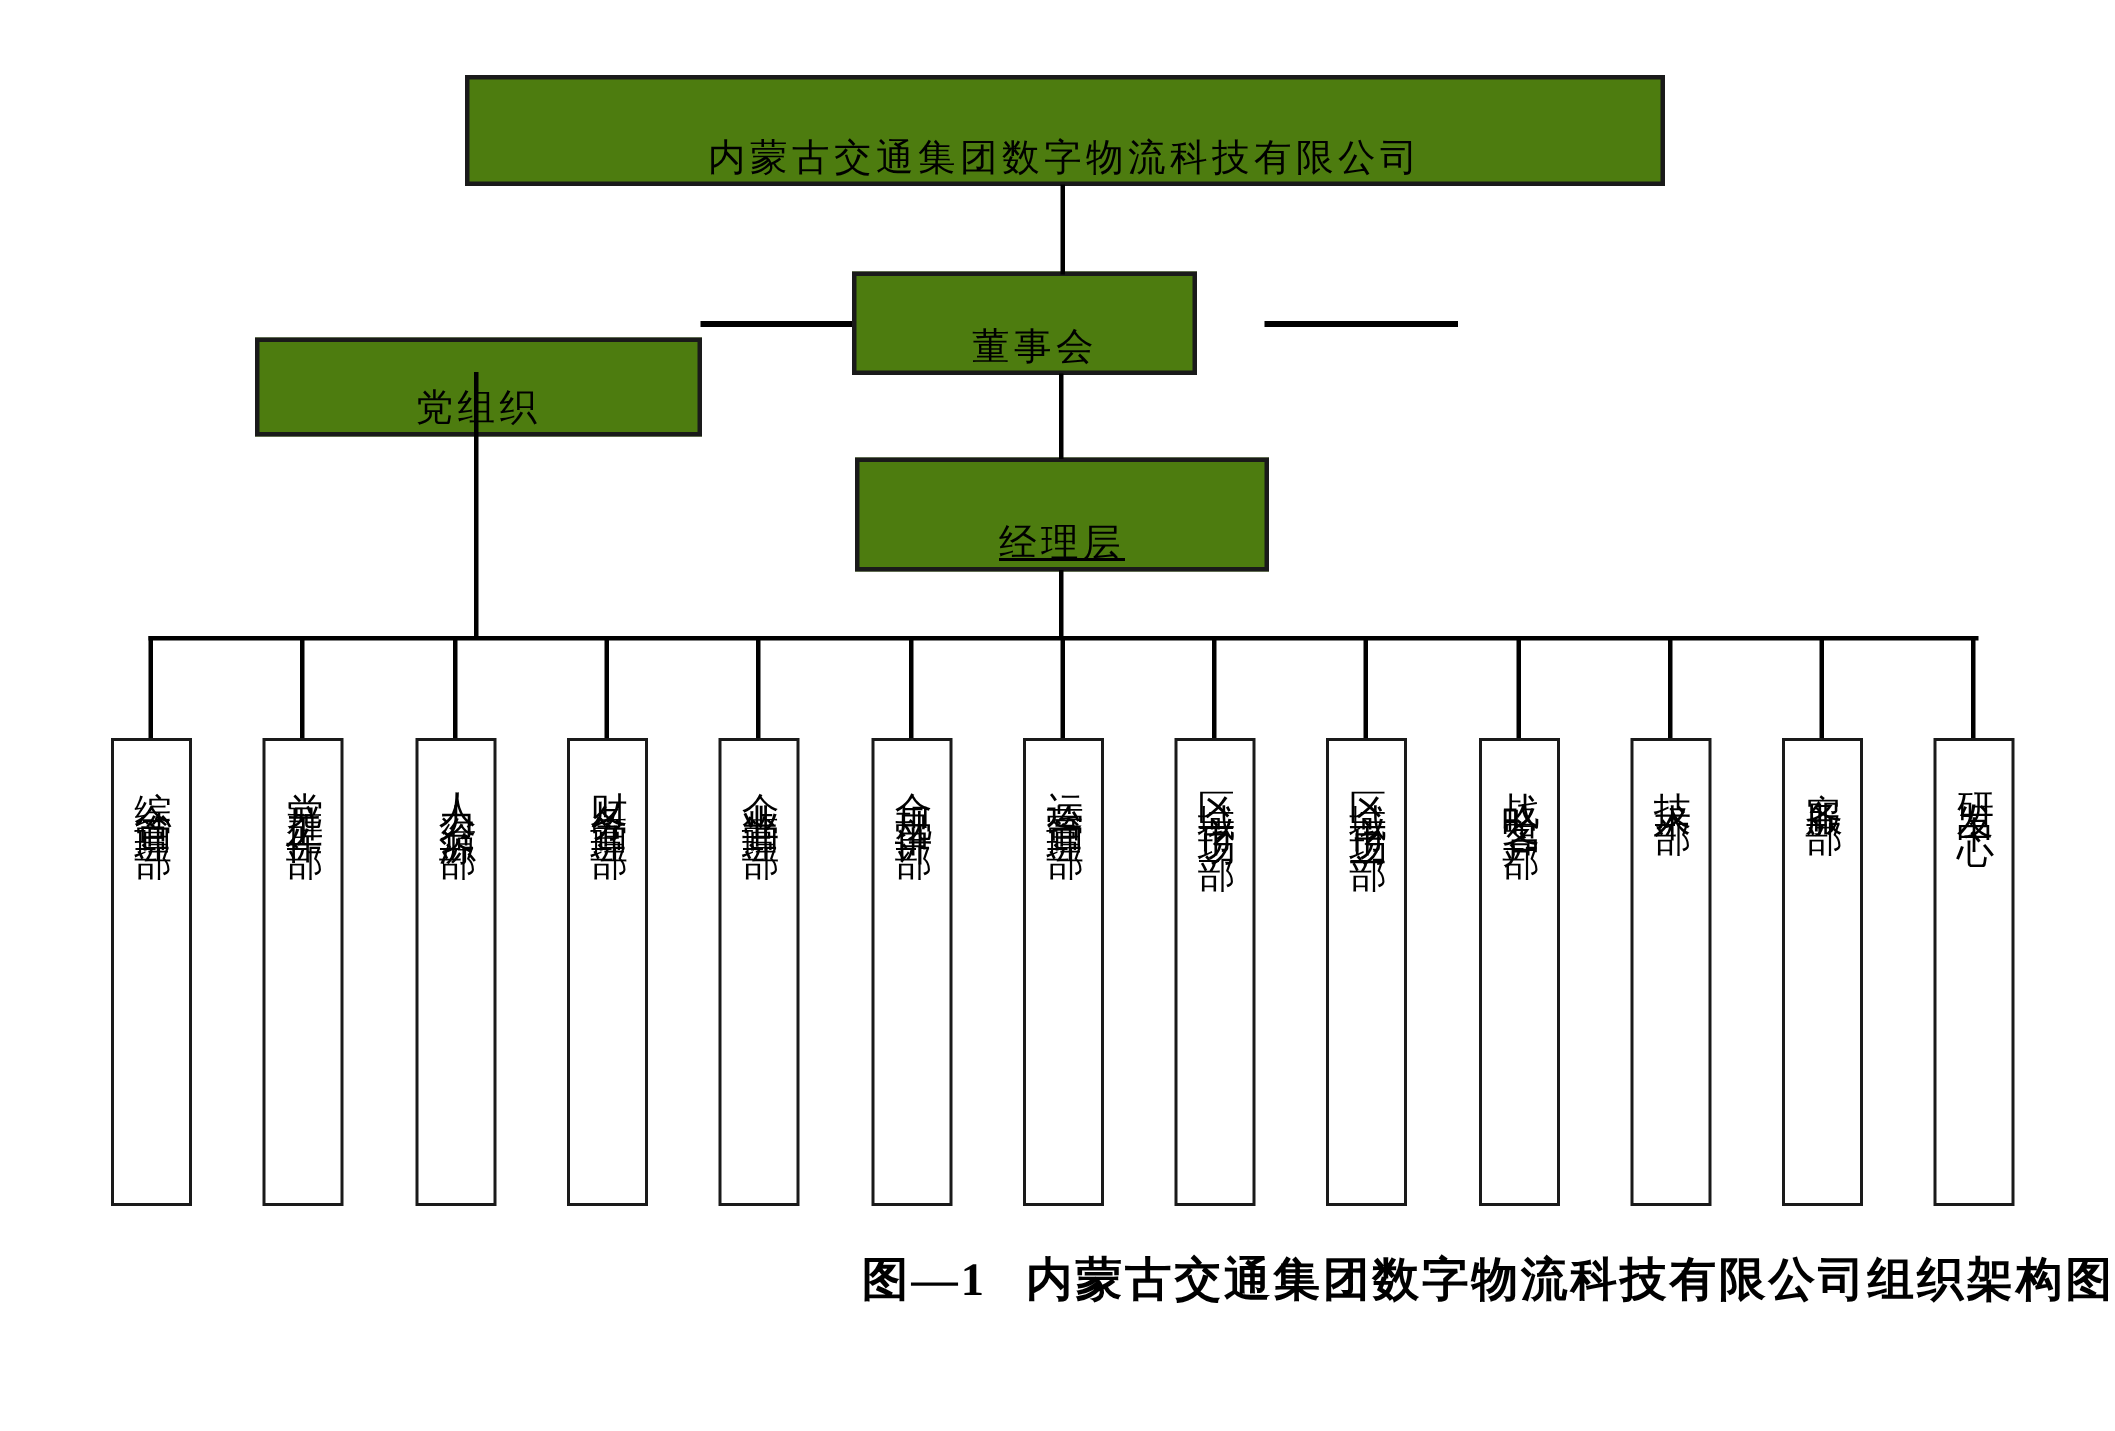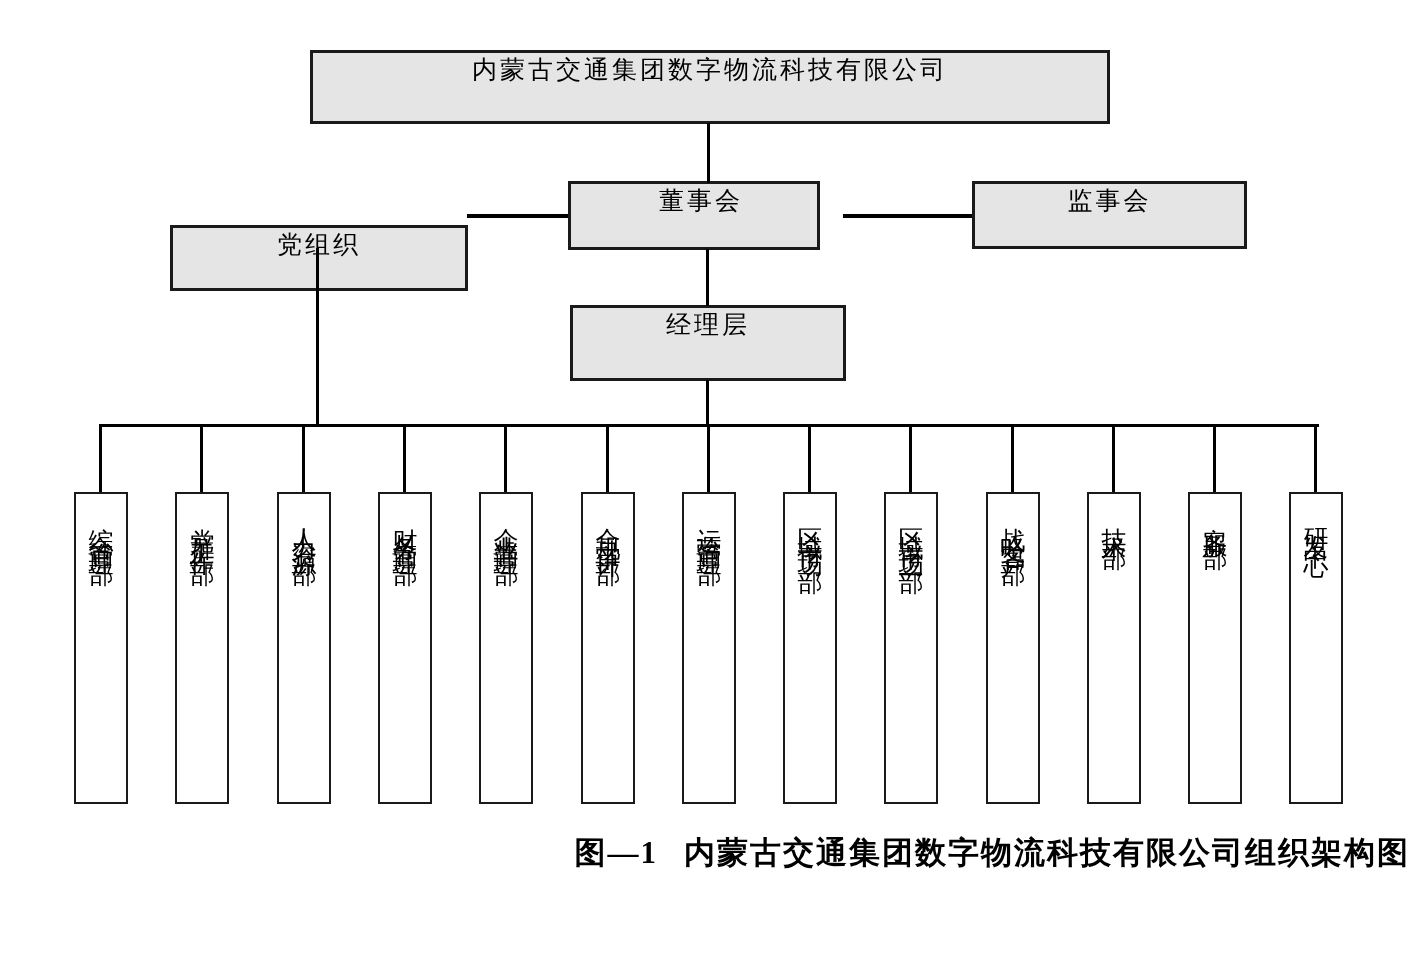--- a/index.html
+++ b/index.html
@@ -14,33 +14,33 @@
     background: #ffffff;
     font-family: "Liberation Serif", "DejaVu Serif", serif;
     color: #000000;
     overflow: hidden;
   }
   
   .node {
     position: absolute;
     box-sizing: border-box;
     border: 3px solid #1a1a1a;
-    background: #e5e5e5;
+    background: #4d7c0f;
     display: flex;
-    align-items: flex-start;
+    align-items: flex-end;
     justify-content: center;
     font-size: 25px;
     letter-spacing: 3px;
     white-space: nowrap;
   }
   .node-root   { left: 310px; top:  50px; width: 800px; height: 74px; }
   .node-party  { left: 170px; top: 183px; width: 298px; height: 66px; margin-top: 42px; }
-  .node-board  { left: 568px; top: 181px; width: 252px; height: 69px; padding-left: 14px; }
+  .node-board  { left: 568px; top: 181px; width: 230px; height: 69px; padding-left: 14px; }
   .node-superv { left: 972px; top: 181px; width: 275px; height: 68px; }
-  .node-mgmt   { left: 570px; top: 305px; width: 276px; height: 76px; }
+  .node-mgmt   { left: 570px; top: 305px; width: 276px; height: 76px; text-decoration: underline; }
 
   
   .dept {
     position: absolute;
     top: 492px;
     width: 54px;
     height: 312px;
     box-sizing: border-box;
     border: 2px solid #1a1a1a;
     background: #ffffff;
@@ -115,23 +115,20 @@
   <div class="node node-root">
     <span>内蒙古交通集团数字物流科技有限公司</span>
   </div>
 
   <div class="node node-party">
     <span>党组织</span>
   </div>
   <div class="node node-board">
     <span>董事会</span>
   </div>
-  <div class="node node-superv">
-    <span>监事会</span>
-  </div>
 
   <div class="node node-mgmt">
     <span>经理层</span>
   </div>
 
   <div class="line ln-root-board"></div>
   <div class="line ln-party-board"></div>
   <div class="line ln-board-superv"></div>
   <div class="line ln-board-mgmt"></div>
   <div class="line ln-party-bus"></div>

